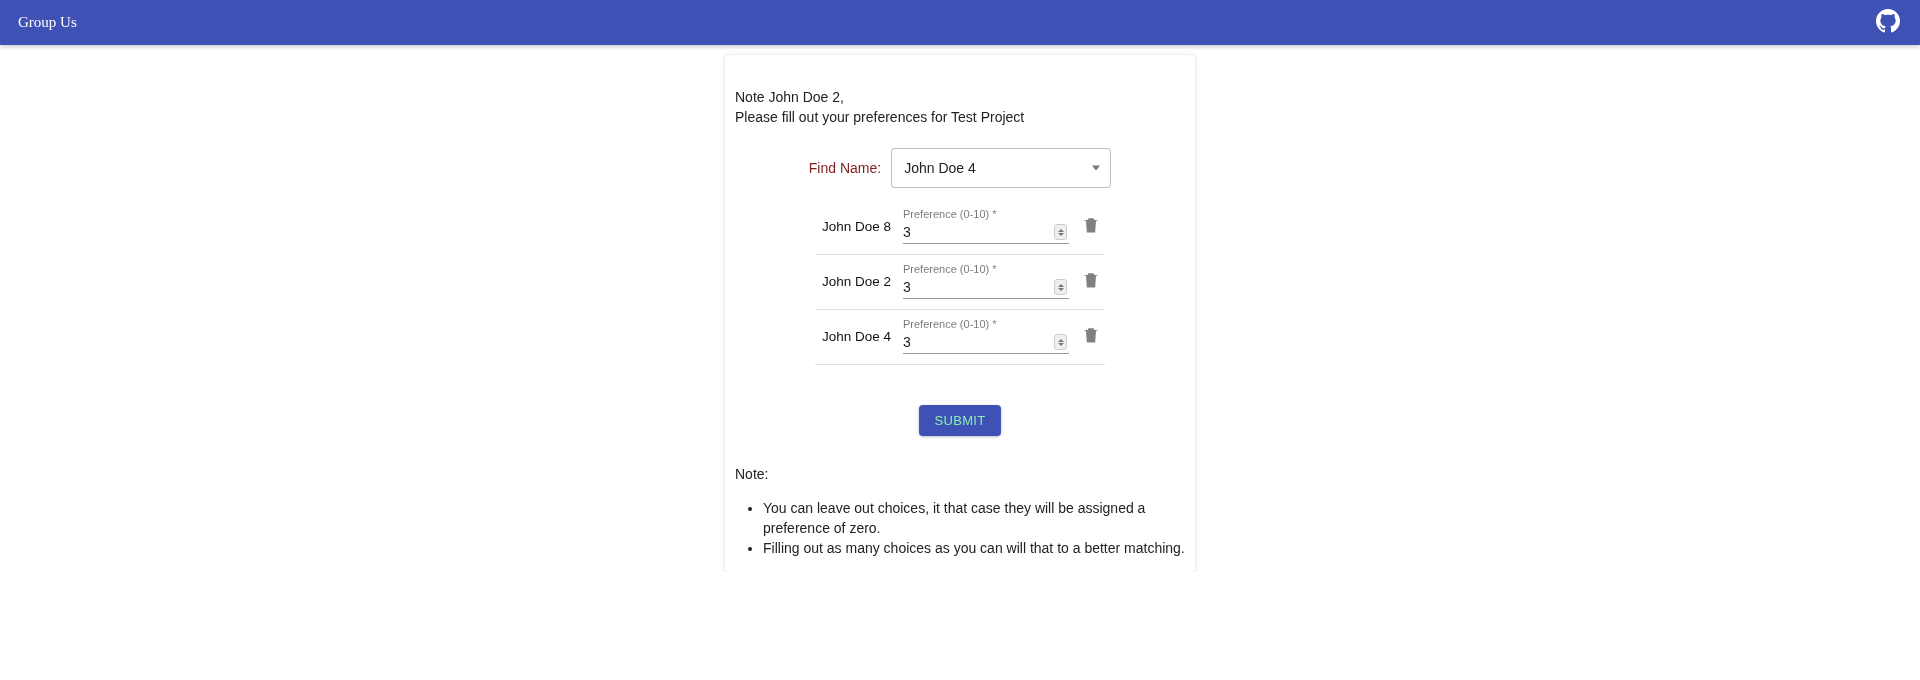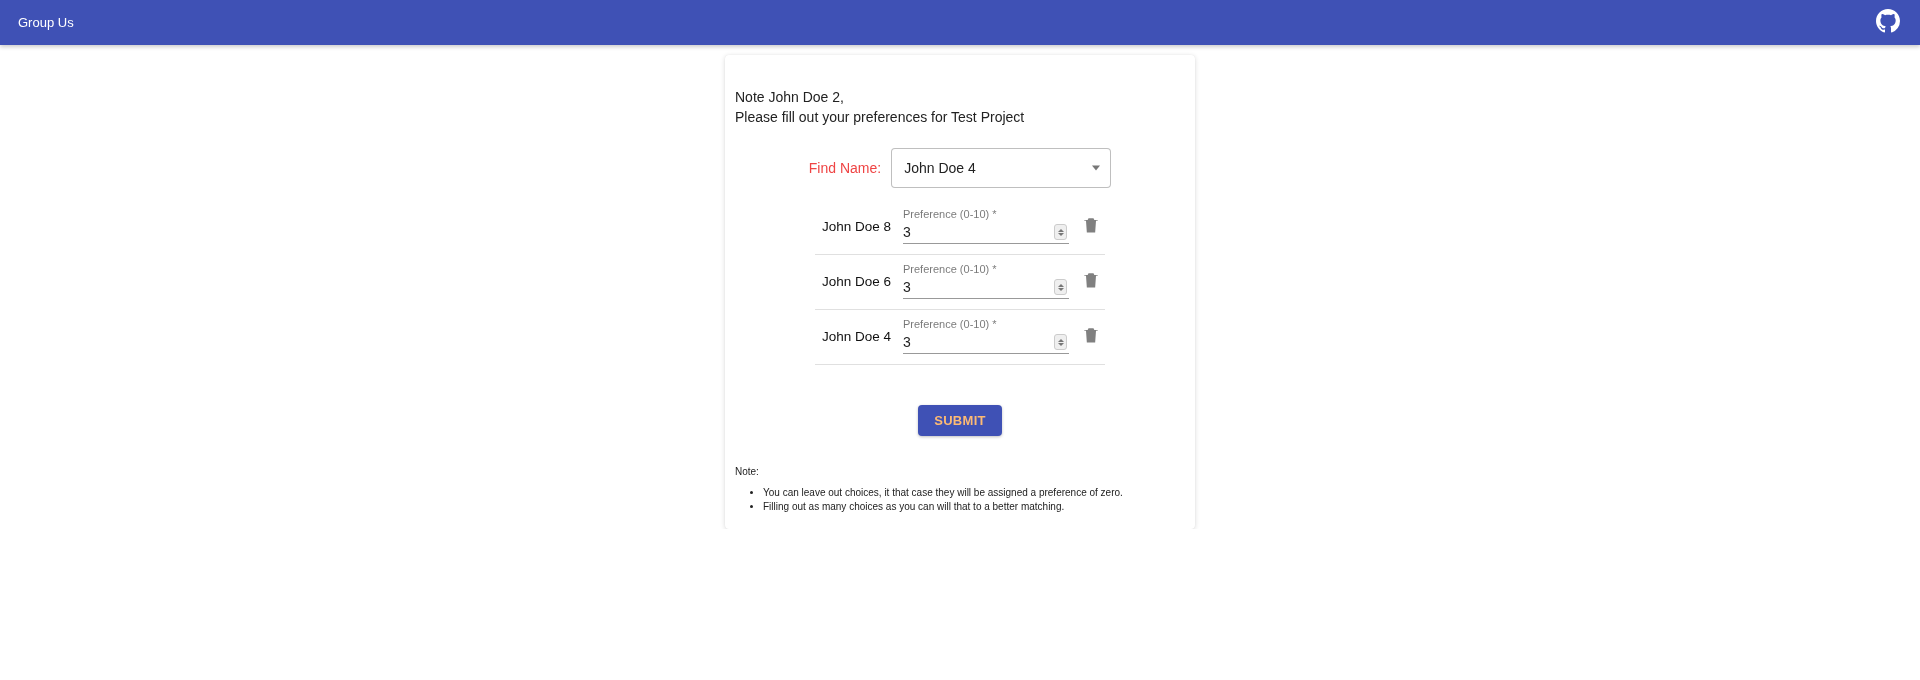--- a/index.html
+++ b/index.html
@@ -7,36 +7,36 @@
   .appbar {
     display: flex;
     align-items: center;
     justify-content: space-between;
     background: #3f51b5;
     color: #fff;
     height: 45px;
     padding: 0 18px;
     box-shadow: 0 2px 4px rgba(0,0,0,0.2);
   }
-  .appbar .title { font-size: 13px; font-weight: 400; }
+  .appbar .title { font-size: 15px; font-weight: 400; font-family: Liberation Serif, serif; }
   .gh-link { display: flex; align-items: center; justify-content: center; width: 28px; height: 28px; border-radius: 50%; cursor: pointer; }
   .gh-link svg { width: 24px; height: 24px; fill: #fff; }
 
   .page { display: flex; justify-content: center; padding-top: 10px; }
   .card {
     width: 470px;
     background: #fff;
     border-radius: 4px;
     box-shadow: 0 1px 5px rgba(0,0,0,0.15), 0 0 1px rgba(0,0,0,0.08);
     padding: 32px 10px 14px 10px;
   }
   .greeting { font-size: 14px; line-height: 1.45; color: #222; }
 
   .find-row { display: flex; align-items: center; justify-content: center; gap: 10px; margin: 20px 0 12px; }
-  .find-label { font-size: 14px; color: #ef4444; }
+  .find-label { font-size: 14px; color: #7f1d1d; }
   .select-box {
     position: relative;
     width: 220px;
     height: 40px;
     border: 1px solid rgba(0,0,0,0.25);
     border-radius: 4px;
     display: flex;
     align-items: center;
     padding: 0 30px 0 12px;
     font-size: 14px;
@@ -90,34 +90,34 @@
   .stepper .arrow { width: 0; height: 0; border-left: 3px solid transparent; border-right: 3px solid transparent; cursor: pointer; }
   .stepper .arrow.up { border-bottom: 3.5px solid #777; margin-bottom: 1px; }
   .stepper .arrow.down { border-top: 3.5px solid #777; }
 
   .trash { flex-shrink: 0; cursor: pointer; display: flex; align-items: center; justify-content: center; }
   .trash svg { width: 20px; height: 20px; fill: #808080; }
 
   .submit-wrap { display: flex; justify-content: center; margin-bottom: 30px; }
   .submit-btn {
     background: #3f51b5;
-    color: #fdba74;
+    color: #86efac;
     border: none;
     border-radius: 4px;
     padding: 8px 16px;
     font-size: 13px;
-    font-weight: 700;
+    font-weight: 400;
     text-transform: uppercase;
     letter-spacing: 0.3px;
     cursor: pointer;
     box-shadow: 0 1px 3px rgba(0,0,0,0.25);
   }
 
-  .note-title { font-size: 10px; margin-bottom: 9px; }
-  .notes { margin: 0 0 0 18px; padding: 0 0 0 10px; font-size: 10px; line-height: 1.45; }
+  .note-title { font-size: 14px; margin-bottom: 16px; }
+  .notes { margin: 0 0 0 18px; padding: 0 0 0 10px; font-size: 14px; line-height: 1.45; }
   .notes li { list-style: disc; }
 </style>
 </head>
 <body>
 
 <div class="appbar">
   <div class="title">Group Us</div>
   <div class="gh-link">
     <span>
       <svg viewBox="0 0 16 16">
@@ -160,21 +160,21 @@
         <div class="trash">
           <span>
             <svg viewBox="0 0 24 24">
                 <path d="M6 7h12l-1 14H7L6 7zm3-3h6l1 2H8l1-2zM4 6h16v1H4V6z"></path>
               </svg>
           </span>
         </div>
       </div>
 
       <div class="pref-row">
-        <div class="pref-name">John Doe 6</div>
+        <div class="pref-name">John Doe 2</div>
         <div class="pref-field">
           <div class="float-label">Preference (0-10) *</div>
           <div class="input-wrap">
             <input type="text" value="3" style="">
             <div class="stepper">
               <div class="arrow up"></div>
               <div class="arrow down"></div>
             </div>
           </div>
         </div>

